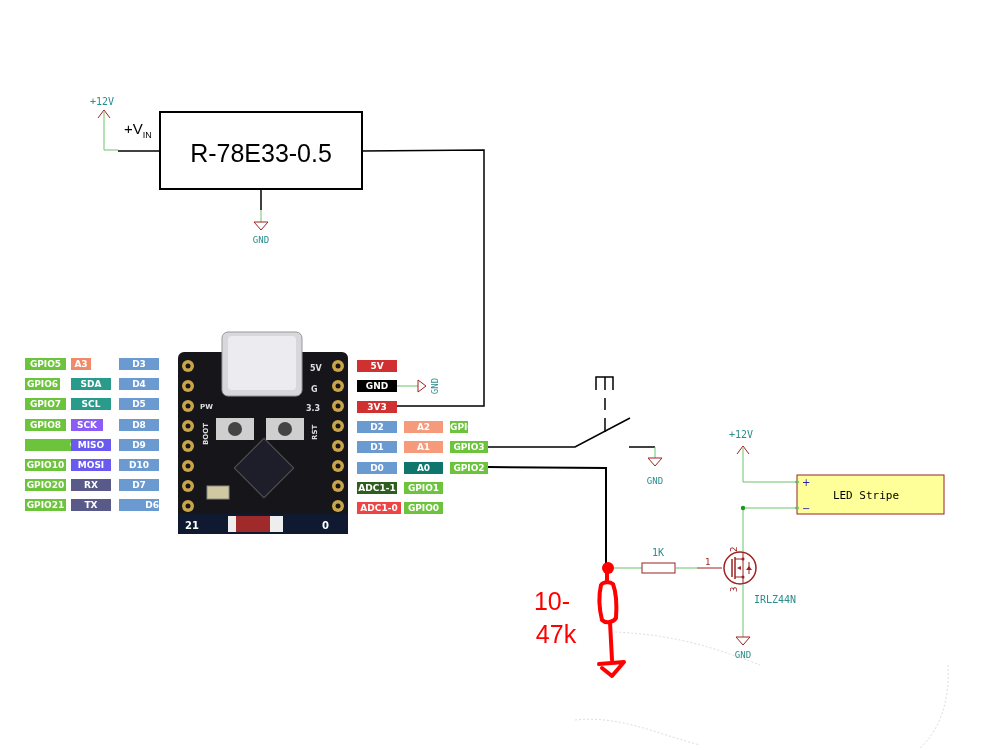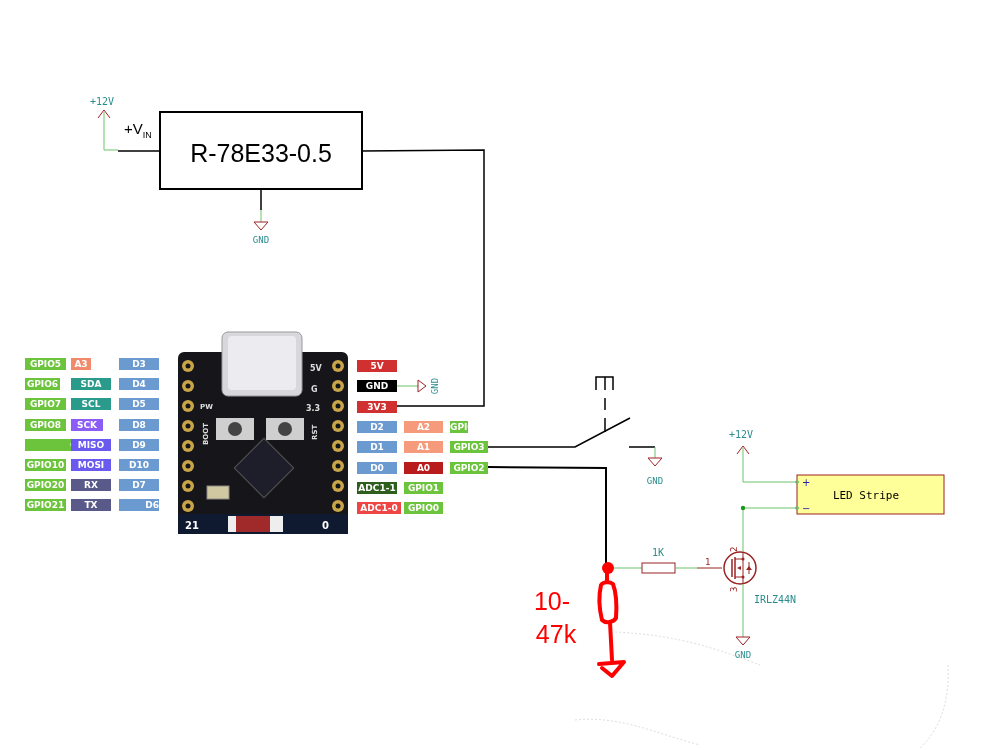--- a/index.html
+++ b/index.html
@@ -199,19 +199,19 @@
     <div class="pinlabel" style="left: 357px; top: 360px; width: 40px; background: rgb(208, 48, 48);">5V</div>
     <div class="pinlabel" style="left: 357px; top: 380.3px; width: 40px; background: rgb(0, 0, 0);">GND</div>
     <div class="pinlabel" style="left: 357px; top: 400.6px; width: 40px; background: rgb(208, 48, 48);">3V3</div>
     <div class="pinlabel" style="left: 357px; top: 421px; width: 40px; background: rgb(106, 154, 208);">D2</div>
     <div class="pinlabel" style="left: 404px; top: 421px; width: 39px; background: rgb(245, 154, 122);">A2</div>
     <div class="pinlabel" style="left: 450px; top: 421px; width: 18px; background: rgb(108, 195, 60);">GPIO4</div>
     <div class="pinlabel" style="left: 357px; top: 441.3px; width: 40px; background: rgb(106, 154, 208);">D1</div>
     <div class="pinlabel" style="left: 404px; top: 441.3px; width: 39px; background: rgb(245, 154, 122);">A1</div>
     <div class="pinlabel" style="left: 450px; top: 441.3px; width: 38px; background: rgb(108, 195, 60);">GPIO3</div>
     <div class="pinlabel" style="left: 357px; top: 461.6px; width: 40px; background: rgb(106, 154, 208);">D0</div>
-    <div class="pinlabel" style="left: 404px; top: 461.6px; width: 39px; background: #b91c1c;">A0</div>
+    <div class="pinlabel" style="left: 404px; top: 461.6px; width: 39px; background: #0f766e;">A0</div>
     <div class="pinlabel" style="left: 450px; top: 461.6px; width: 38px; background: rgb(108, 195, 60);">GPIO2</div>
     <div class="pinlabel" style="left: 357px; top: 482px; width: 40px; background: rgb(46, 94, 30);">ADC1-1</div>
     <div class="pinlabel" style="left: 404px; top: 482px; width: 39px; background: rgb(108, 195, 60);">GPIO1</div>
     <div class="pinlabel" style="left: 357px; top: 502.3px; width: 44px; background: #ef4444;">ADC1-0</div>
     <div class="pinlabel" style="left: 404px; top: 502.3px; width: 39px; background: rgb(108, 195, 60);">GPIO0</div>
   </div>
 
 </body></html>

